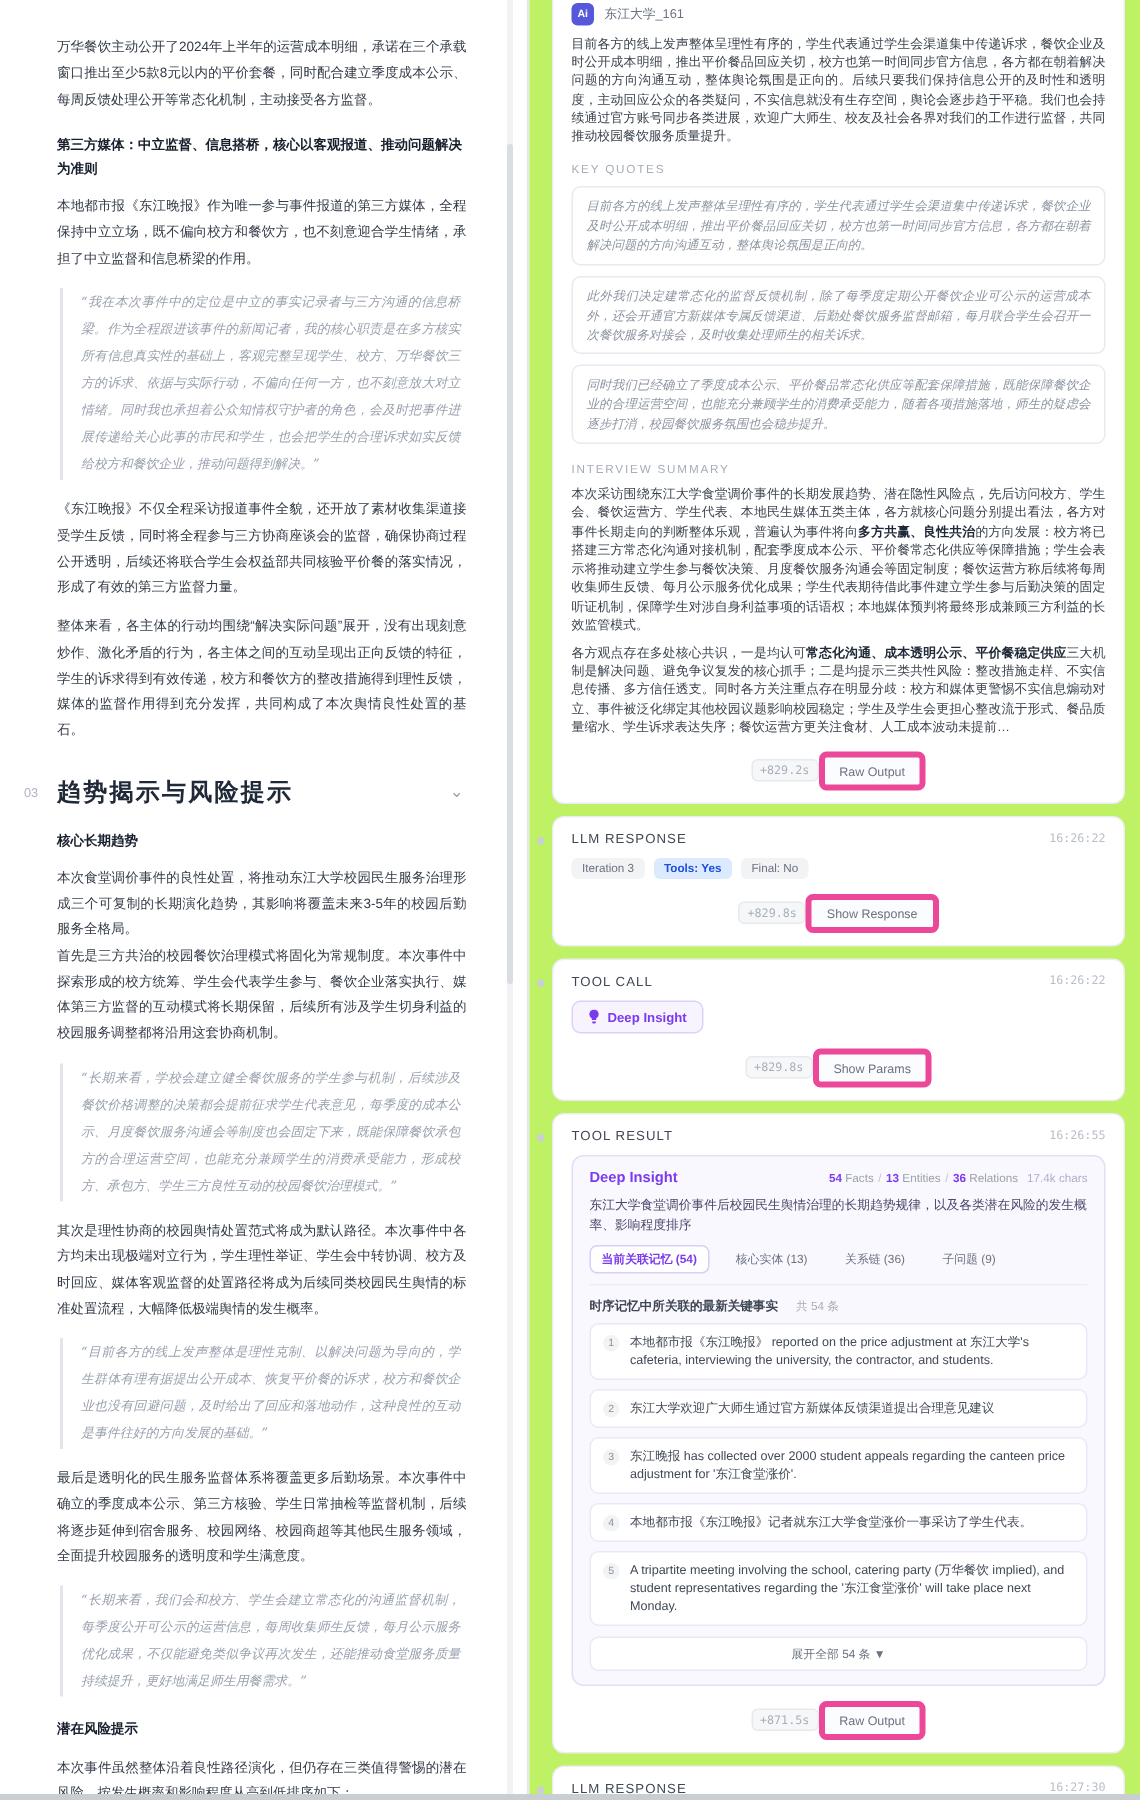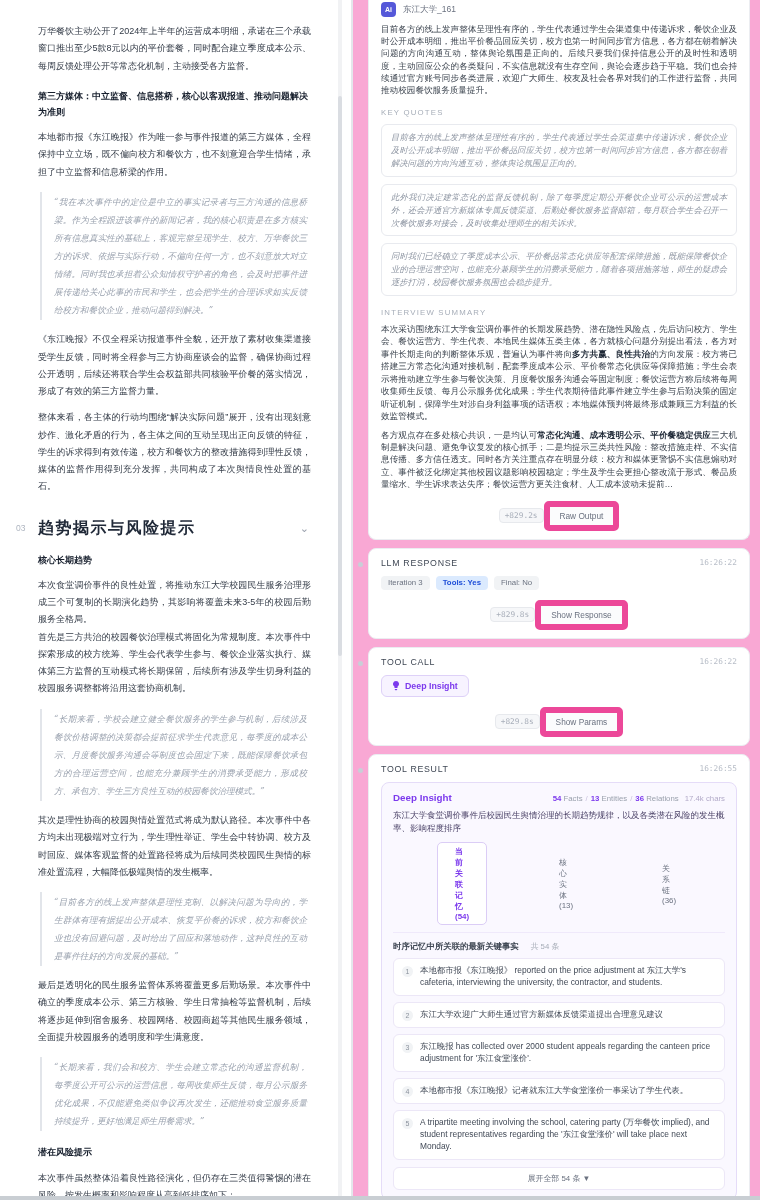--- a/index.html
+++ b/index.html
@@ -18,40 +18,40 @@
   .doc-section { display:flex; align-items:center; gap:7px; margin:22px 0 8px -22px; }
   .doc-secnum { font-size:8.5px; color:#aeb5c0; width:15px; flex:0 0 auto; }
   .doc-sectitle { font-size:16px; font-weight:bold; color:#202938; letter-spacing:1.5px; flex:1; }
   .chev { color:#9aa1ad; font-size:11px; line-height:1; padding-right:2px; }
   .doc-scroll-track { position:absolute; right:9px; top:0; bottom:0; width:4px; background:#f1f2f4; }
   .doc-scroll-thumb { position:absolute; right:9px; top:96px; width:4px; height:560px; background:#dadde2; border-radius:2px; }
 
   .vdivider { width:2px; background:#e4e7eb; }
 
   
-  .trace { flex:1; background:#f9a8d4; padding:0 10px 6px 15px; overflow:hidden; position:relative; }
+  .trace { flex:1; background:#bef264; padding:0 10px 6px 15px; overflow:hidden; position:relative; }
   .event { position:relative; margin-top:8px; }
   .tdot { position:absolute; left:-10px; top:14px; width:5px; height:5px; border-radius:50%; background:#c9ced7; }
   .card { background:#fff; border:1px solid #ebedf1; border-radius:8px; padding:9px 12px 8px; }
   .interview-card { margin-top:-12px; border-top:none; border-top-left-radius:0; border-top-right-radius:0; padding-top:14px; }
 
   .speaker-row { display:flex; align-items:center; gap:7px; }
   .avatar { width:15px; height:15px; border-radius:4px; background:#5558d9; color:#fff; font-size:7px;
     font-weight:bold; display:flex; align-items:center; justify-content:center; flex:0 0 auto; }
   .speaker { font-size:8.5px; color:#6b7280; }
   .msg { font-size:8.6px; color:#3c444f; line-height:1.42; margin-top:6px; text-align:justify; }
   .sec-label { font-size:7.8px; color:#a6adb8; letter-spacing:1.2px; margin:12px 0 2px; }
   .kq { border:1px solid #e8eaef; border-radius:6px; padding:6px 9px; margin-top:7px; font-size:8.3px;
     font-style:italic; color:#8d95a2; line-height:1.55; font-family:"DejaVu Serif", serif; text-align:justify; }
   .sum-p { font-size:8.6px; color:#3c444f; line-height:1.45; margin-top:6px; text-align:justify; }
   .sum-p b { color:#1f2937; }
   .card-foot { display:flex; justify-content:center; align-items:center; margin-top:10px; }
   .elapsed { border:1px solid #e7e9ed; background:#f6f7f9; border-radius:4px; color:#a9afba;
     font-family:"DejaVu Sans Mono", monospace; font-size:7.8px; padding:2px 5px; }
-  .btn { background:#fbfcfd; border:6px solid #ec4899; border-radius:5px; color:#6b7280;
+  .btn { background:#fbfcfd; border:4px solid #ec4899; border-radius:5px; color:#6b7280;
     font-size:8.3px; padding:4px 10px; font-family:"Liberation Sans", sans-serif; cursor:pointer; }
 
   .ev-head { display:flex; justify-content:space-between; align-items:center; }
   .ev-title { font-size:8.8px; font-weight:normal; color:#3f4754; letter-spacing:0.7px; }
   .ev-time { font-size:7.8px; color:#b8bec8; font-family:"DejaVu Sans Mono", monospace; }
   .badges { display:flex; gap:6px; margin-top:8px; }
   .badge { font-size:7.8px; padding:2.5px 7px; border-radius:4px; background:#f1f3f5; color:#6b7280; }
   .badge.blue { background:#dbeafe; color:#1d4ed8; font-weight:bold; }
   .badge.green { background:#d2f5e3; color:#0d9f6e; font-weight:bold; }
 
@@ -61,21 +61,21 @@
 
   .insight { margin-top:8px; background:#faf8ff; border:1px solid #e5dcf8; border-radius:8px; padding:9px 11px; }
   .insight-head { display:flex; justify-content:space-between; align-items:baseline; gap:8px; }
   .insight-title { color:#7c3aed; font-weight:bold; font-size:9.8px; flex:0 0 auto; }
   .insight-stats { font-size:7.8px; color:#9aa1ad; white-space:nowrap; }
   .insight-stats b { color:#7c3aed; }
   .insight-stats .sep { color:#c9c2dd; margin:0 3px; }
   .insight-stats .chars { color:#b3abc9; margin-left:6px; }
   .insight-query { margin-top:6px; color:#4d4469; font-size:8.5px; line-height:1.5; }
   .tabs { display:flex; gap:11px; align-items:center; margin-top:8px; padding-bottom:7px; border-bottom:1px solid #efe9fb; }
-  .tab { font-size:7.9px; color:#6b7280; padding:3px 17px; cursor:pointer;margin-left:44px; }
+  .tab { font-size:7.9px; color:#6b7280; padding:3px 7px; cursor:pointer; }
   .tab.active { background:#fff; border:1px solid #dbcdf6; color:#7c3aed; border-radius:5px; font-weight:bold; }
   .list-head { display:flex; justify-content:flex-start; align-items:center; margin-top:8px;gap:12px; }
   .list-title { font-size:8.4px; font-weight:bold; color:#3f4754; }
   .list-count { font-size:7.8px; color:#a6acb7; }
   .fact { display:flex; gap:7px; background:#fff; border:1px solid #ece7f7; border-radius:6px;
     padding:6px 8px; margin-top:6px; font-size:8.4px; color:#424a57; line-height:1.42; }
   .fact-num { flex:0 0 auto; width:11px; height:11px; border-radius:50%; background:#f1f3f5; color:#8a919c;
     font-size:7px; display:flex; align-items:center; justify-content:center; margin-top:1px; }
   .expand { margin-top:7px; text-align:center; font-size:7.9px; color:#6b7280; border:1px solid #ece7f7;
     border-radius:6px; padding:5px; background:#fff; cursor:pointer; }

